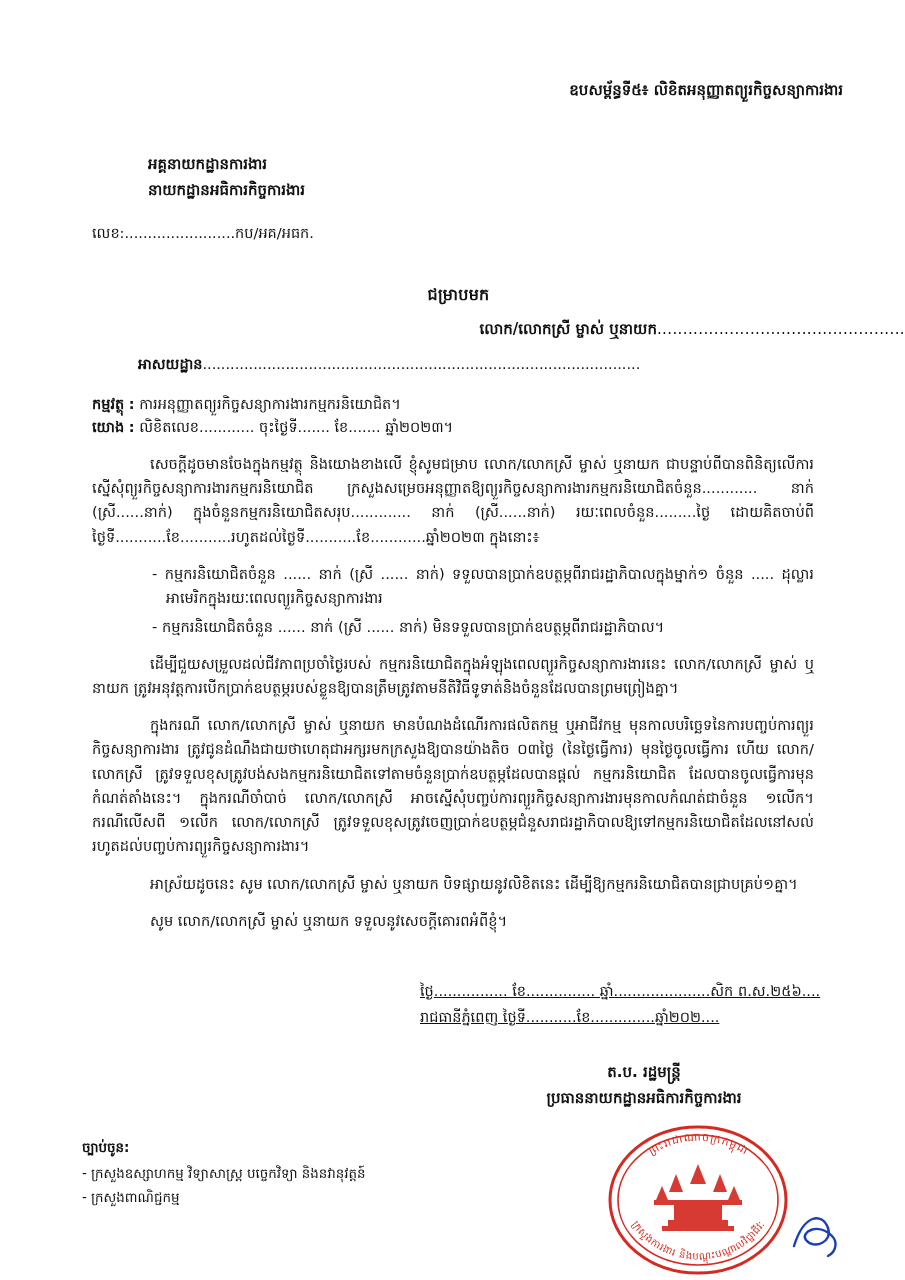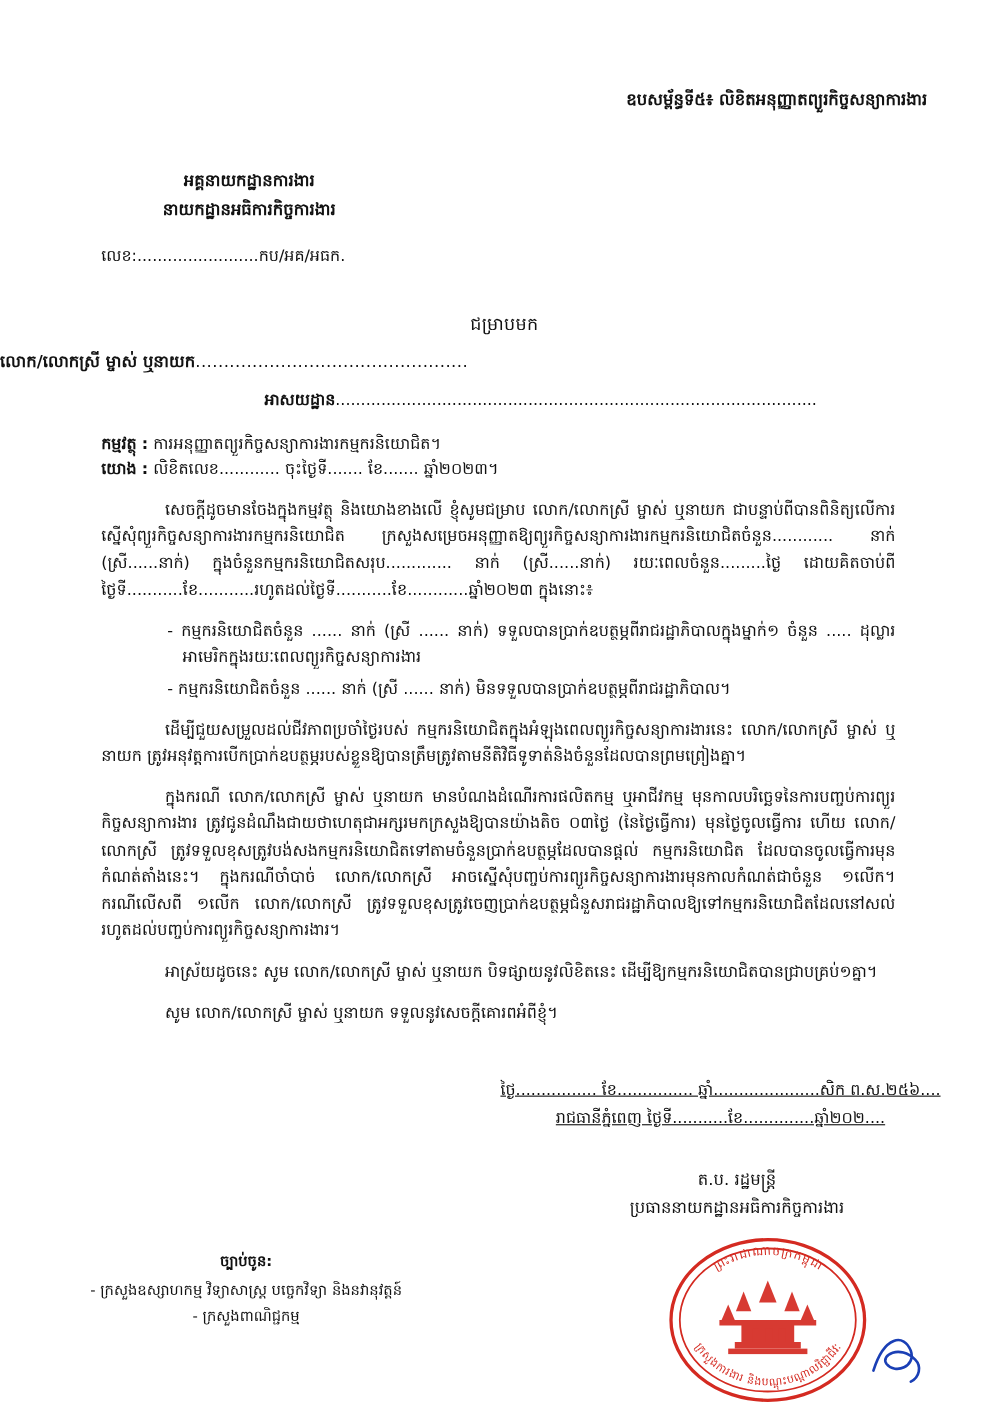--- a/index.html
+++ b/index.html
@@ -17,21 +17,20 @@
   }
   .page {
     position: absolute;
     inset: 0;
     padding: 0;
   }
   .kh {
     font-family: "DejaVu Sans", "Liberation Sans", sans-serif;
     font-size: 14.5px;
     line-height: 1.62;
-    text-align: center;
   }
 
   
   .annex {
     position: absolute;
     top: 78px;
     right: 62px;
     font-size: 15px;
     font-weight: bold;
     white-space: nowrap;
@@ -59,29 +58,29 @@
   
   .title-block {
     position: absolute;
     top: 282px;
     left: 0;
     width: 905px;
     text-align: center;
   }
   .doc-title {
     font-size: 16px;
-    font-weight: normal;
+    font-weight: bold;
     letter-spacing: .3px;
     padding-left: 12px;
   }
   .addressee {
     margin-top: 9px;
     font-size: 15px;
     font-weight: bold;
-    text-align: left;
+    text-align: right;
     white-space: nowrap;
   }
   .addressee .dots { font-weight: normal; letter-spacing: .4px; }
 
   .workplace {
     position: absolute;
     top: 353px;
     left: 138px;
     right: 60px;
     font-size: 14.5px;
@@ -141,24 +140,24 @@
     width: 470px;
     font-size: 14.5px;
     line-height: 1.82;
   }
   .date-lines div { white-space: nowrap; text-decoration: underline; }
 
   
   .signature {
     position: absolute;
     top: 1060px;
-    left: 440px;
+    left: 414px;
     width: 460px;
     text-align: center;
-    font-weight: normal;
+    font-weight: bold;
     font-size: 15px;
     line-height: 1.72;
   }
 
   
   .stamp {
     position: absolute;
     left: 596px;
     top: 1108px;
     width: 205px;

